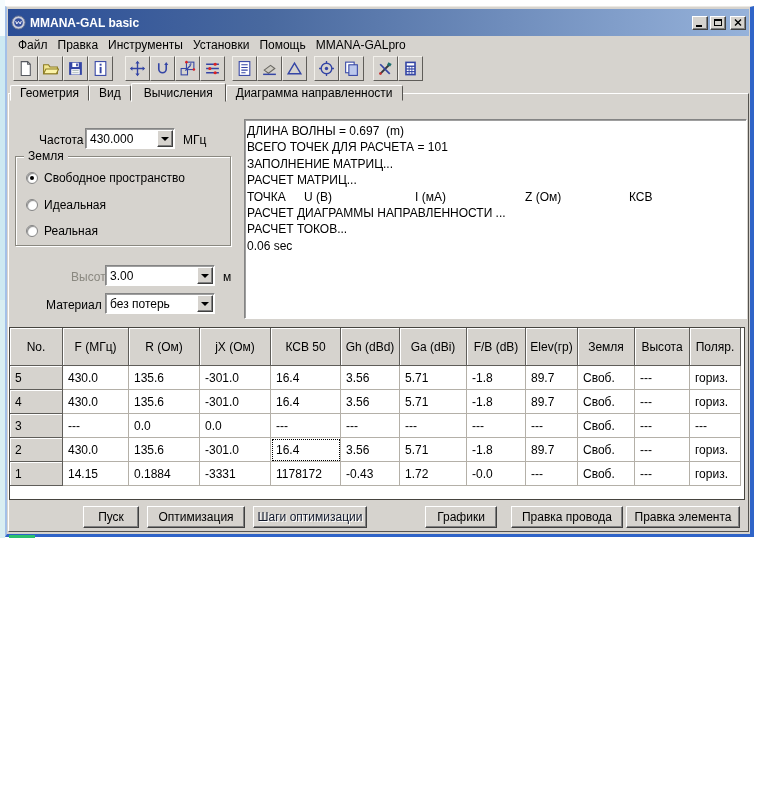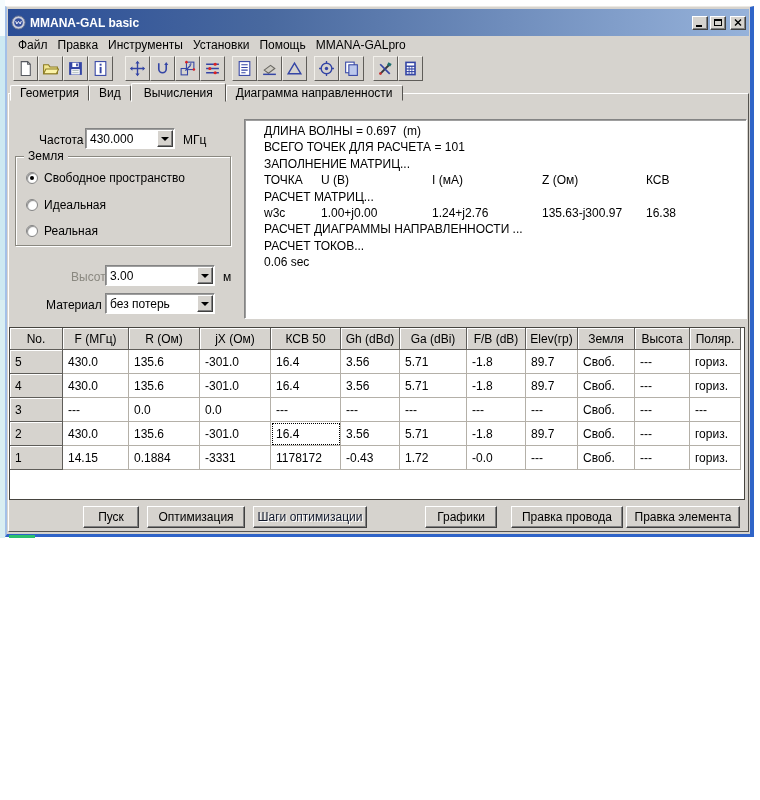--- a/index.html
+++ b/index.html
@@ -75,33 +75,33 @@
   .radio{width:12px;height:12px;border-radius:50%;background:#fff;box-sizing:border-box;
     border:1px solid #848484;box-shadow:inset 1px 1px 1px rgba(0,0,0,0.45);
     display:flex;align-items:center;justify-content:center;}
   .radio.checked::after{content:"";width:4px;height:4px;border-radius:50%;background:#000;}
   .radio-label{font-size:12px;margin-left:6px;white-space:nowrap;}
 
   
   .memo{position:absolute;left:235px;top:25px;width:503px;height:200px;background:#fff;box-sizing:border-box;
     border:1px solid;border-color:#848484 #ffffff #ffffff #848484;
     box-shadow:inset 1px 1px 0 rgba(0,0,0,0.38);
-    padding:4px 6px 0 19px;overflow:hidden;}
+    padding:4px 6px 0 2px;overflow:hidden;}
   .mline{position:relative;height:16.4px;font-size:12px;color:#000;white-space:pre;}
   .mline.cols span{position:absolute;top:0;}
 
   
   .grid{position:absolute;left:0;top:233px;width:736px;height:173px;background:#fff;box-sizing:border-box;
     border:1px solid #46443f;overflow:hidden;}
   .grid-row{display:grid;}
   .hcell,.rowhead{background:#d6d3ce;font-size:12px;box-sizing:border-box;
     border-right:1px solid #5f5d59;border-bottom:1px solid #5f5d59;
     box-shadow:inset 1px 1px 0 #ffffff;
     display:flex;align-items:center;}
-  .hcell{justify-content:center;height:22px;}
+  .hcell{justify-content:center;height:38px;}
   .rowhead{justify-content:flex-start;padding-left:5px;height:24px;}
   .cell{background:#fff;font-size:12px;box-sizing:border-box;height:24px;
     border-right:1px solid #b4b0a8;border-bottom:1px solid #b4b0a8;
     display:flex;align-items:center;padding-left:5px;white-space:nowrap;overflow:hidden;}
   .cell.focus{outline:1px dotted #000;outline-offset:-2px;}
 
   
   .btn{position:absolute;top:412px;height:22px;background:#d6d3ce;box-sizing:border-box;
     border:1px solid;border-color:#ffffff #404040 #404040 #ffffff;
     box-shadow:inset -1px -1px 0 #808080;
@@ -328,23 +328,22 @@
         <span class="combo-text">без потерь</span>
         <span class="drop">
             <span class="arrow-down"></span>
           </span>
       </span>
 
       <div class="memo">
           <div class="mline">ДЛИНА ВОЛНЫ = 0.697  (m)</div>
           <div class="mline">ВСЕГО ТОЧЕК ДЛЯ РАСЧЕТА = 101</div>
           <div class="mline">ЗАПОЛНЕНИЕ МАТРИЦ...</div>
+          <div class="mline">РАСЧЕТ МАТРИЦ...</div>
           <div class="mline cols"><span style="left: 0px;">ТОЧКА</span><span style="left: 57px;">U (В)</span><span style="left: 168px;">I (мА)</span><span style="left: 278px;">Z (Ом)</span><span style="left: 382px;">КСВ</span></div>
-          <div class="mline">РАСЧЕТ МАТРИЦ...</div>
-          <div class="mline cols"><span style="left: 0px;">w3c</span><span style="left: 57px;">1.00+j0.00</span><span style="left: 168px;">1.24+j2.76</span><span style="left: 278px;">135.63-j300.97</span><span style="left: 382px;">16.38</span></div>
           <div class="mline">РАСЧЕТ ДИАГРАММЫ НАПРАВЛЕННОСТИ ...</div>
           <div class="mline">РАСЧЕТ ТОКОВ...</div>
           <div class="mline">0.06 sec</div>
         </div>
 
       <div class="grid">
           <div class="grid-row" style="grid-template-columns: 53px 66px 71px 71px 70px 59px 67px 59px 52px 57px 55px 51px;">
             <div class="hcell">No.</div>
             <div class="hcell">F (МГц)</div>
             <div class="hcell">R (Ом)</div>

